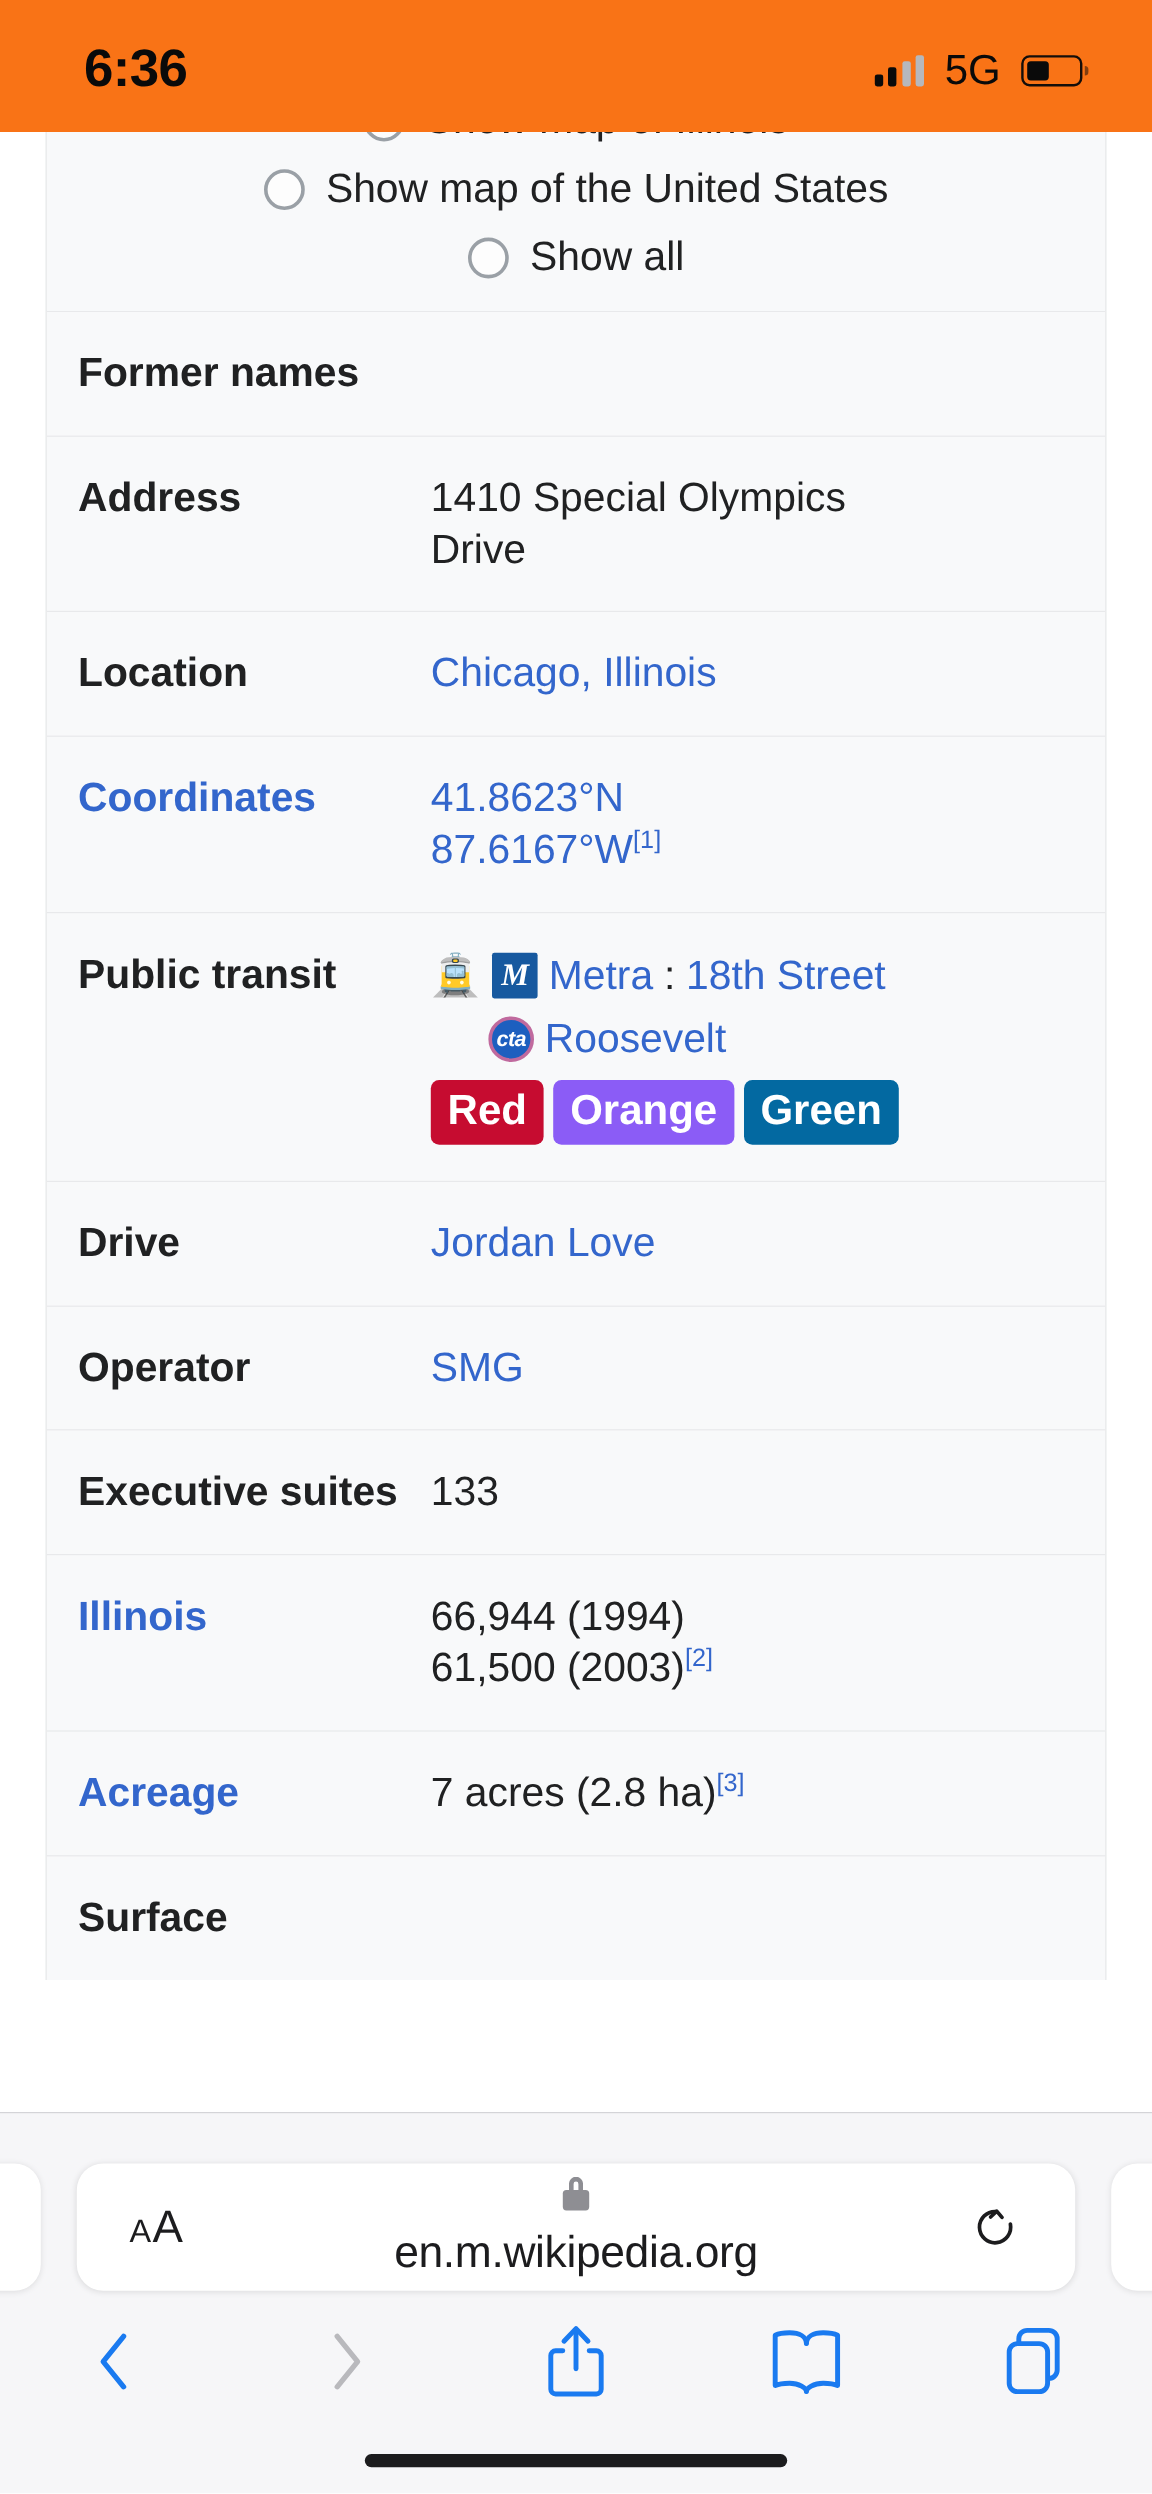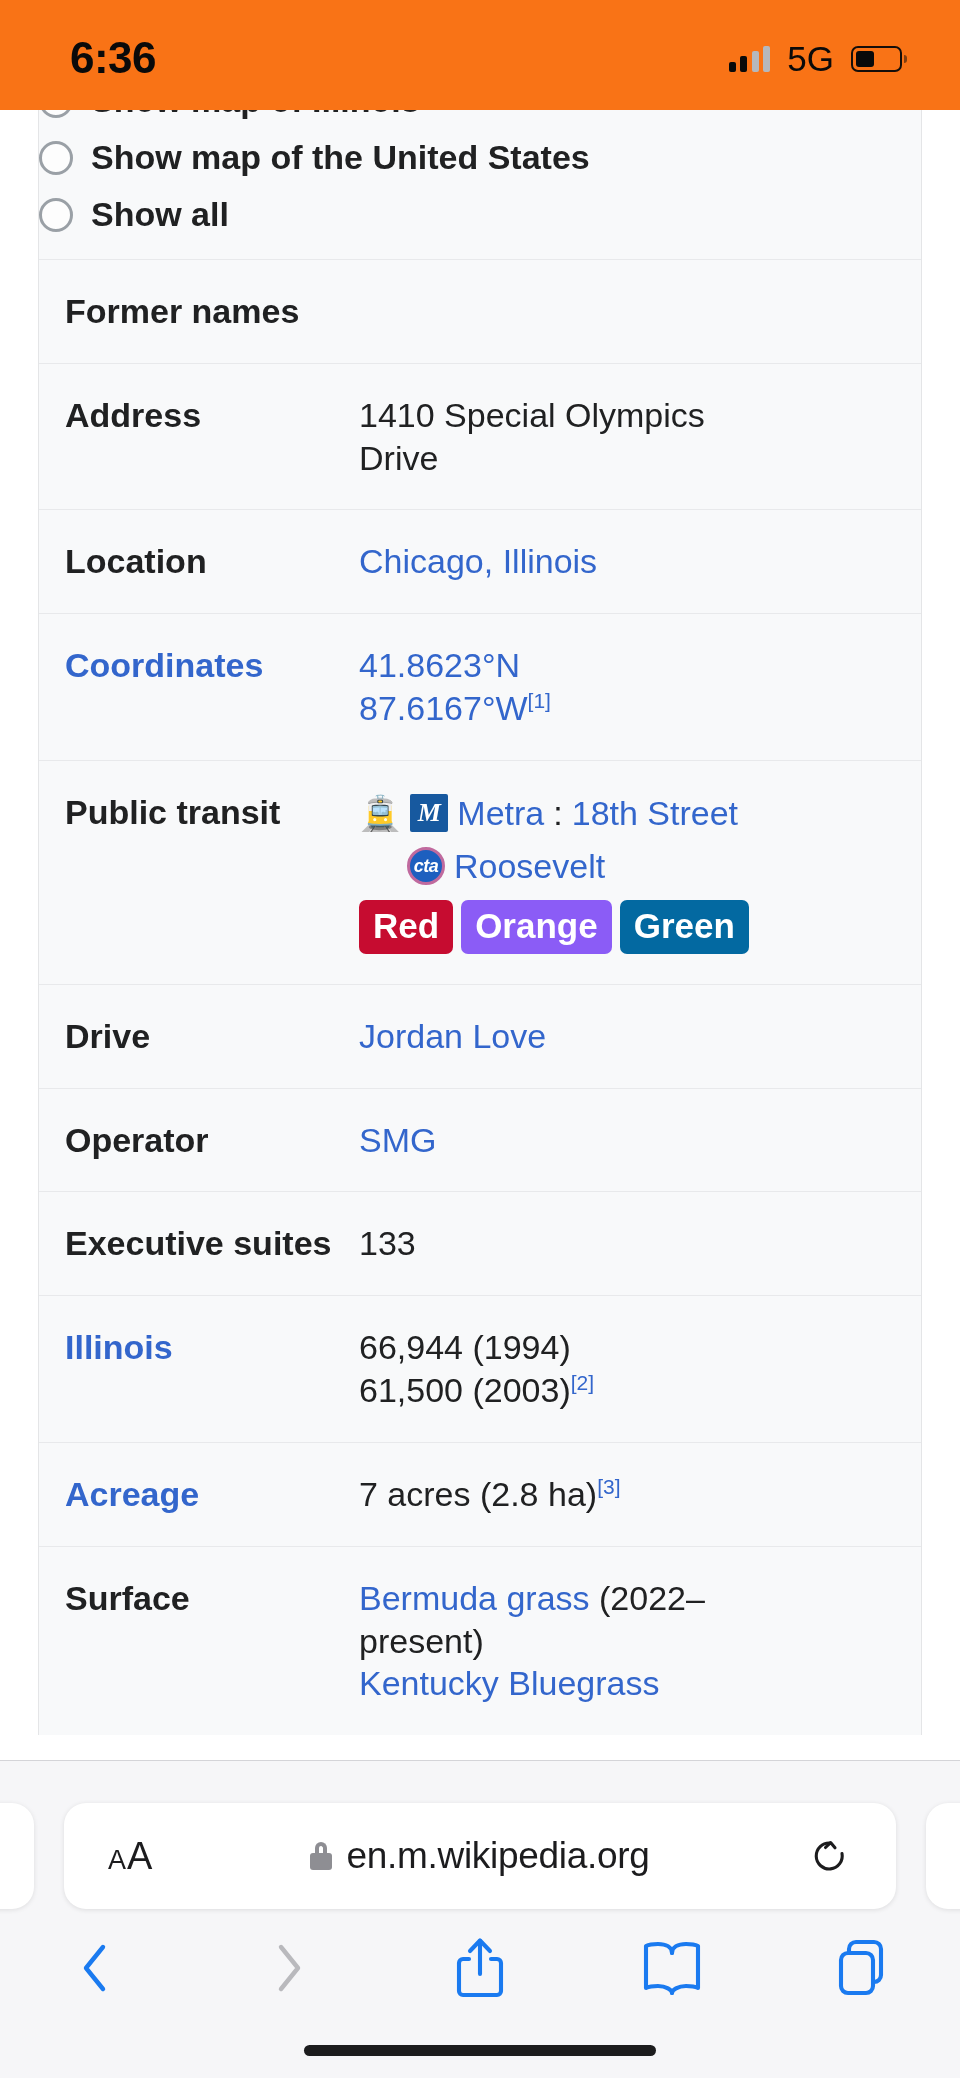--- a/index.html
+++ b/index.html
@@ -93,24 +93,24 @@
   .ivalue a, .lnk { color:#3366cc; text-decoration:none; }
   sup.ref { font-size:21px; vertical-align:super; color:#3366cc; line-height:0; }
 
   
   .mapswitch {
     background:#f8f9fa;
     padding:6px 0 16px;
     text-align:center;
   }
   .mapopt {
-    display:flex; align-items:center; justify-content:flex-start;
+    display:flex; align-items:center; justify-content:center;
     gap:18px;
     padding:9px 0;
-    font-size:34px; color:#202122;font-weight:bold;
+    font-size:34px; color:#202122;
   }
   .radio {
     width:34px; height:34px; flex:0 0 34px;
     border:3px solid #9aa0a6; border-radius:50%;
     background:#fdfdfd;
   }
 
   
   .transit-line { display:flex; align-items:center; flex-wrap:wrap; gap:9px; line-height:1.3; }
   .transit-line + .transit-line { margin-top:9px;margin-left:48px; }
@@ -165,21 +165,21 @@
     display:flex; align-items:center;
   }
   .aa-btn {
     position:absolute; left:44px; top:50%; transform:translateY(-50%);
     color:#1c1c1e; line-height:1; display:flex; align-items:baseline; gap:1px;
   }
   .aa-btn .a-small { font-size:27px; font-weight:500; }
   .aa-btn .a-big { font-size:38px; font-weight:500; }
   .url-center {
     position:absolute; left:0; right:0; top:50%; transform:translateY(-50%);
-    display:flex; align-items:center; justify-content:center; gap:14px;
+    display:flex; align-items:center; justify-content:center; gap:14px;flex-direction:column;
   }
   .lock-icon { display:block; width:22px; height:28px; position:relative; }
   .lock-icon .body {
     position:absolute; bottom:0; left:0; width:22px; height:17px;
     background:#8e8e93; border-radius:3px;
   }
   .lock-icon .shackle {
     position:absolute; top:0; left:5px; width:12px; height:13px;
     border:4px solid #8e8e93; border-bottom:none;
     border-radius:7px 7px 0 0;
@@ -310,25 +310,20 @@
 
       <div class="irow">
         <div class="ilabel link">Acreage</div>
         <div class="ivalue">
           <span>7 acres (2.8 ha)</span><sup class="ref">[3]</sup>
         </div>
       </div>
 
       <div class="irow">
         <div class="ilabel">Surface</div>
-        <div class="ivalue">
-          <span class="lnk">Bermuda grass</span><span> (2022–</span><br>
-          <span>present)</span><br>
-          <span class="lnk">Kentucky Bluegrass</span>
-        </div>
       </div>
 
     </div>
   </div>
 
   <div class="statusbar">
     <div class="status-time">6:36</div>
     <div class="status-right">
       <span class="sig">
           <i style="background: rgb(10, 10, 10);"></i>

